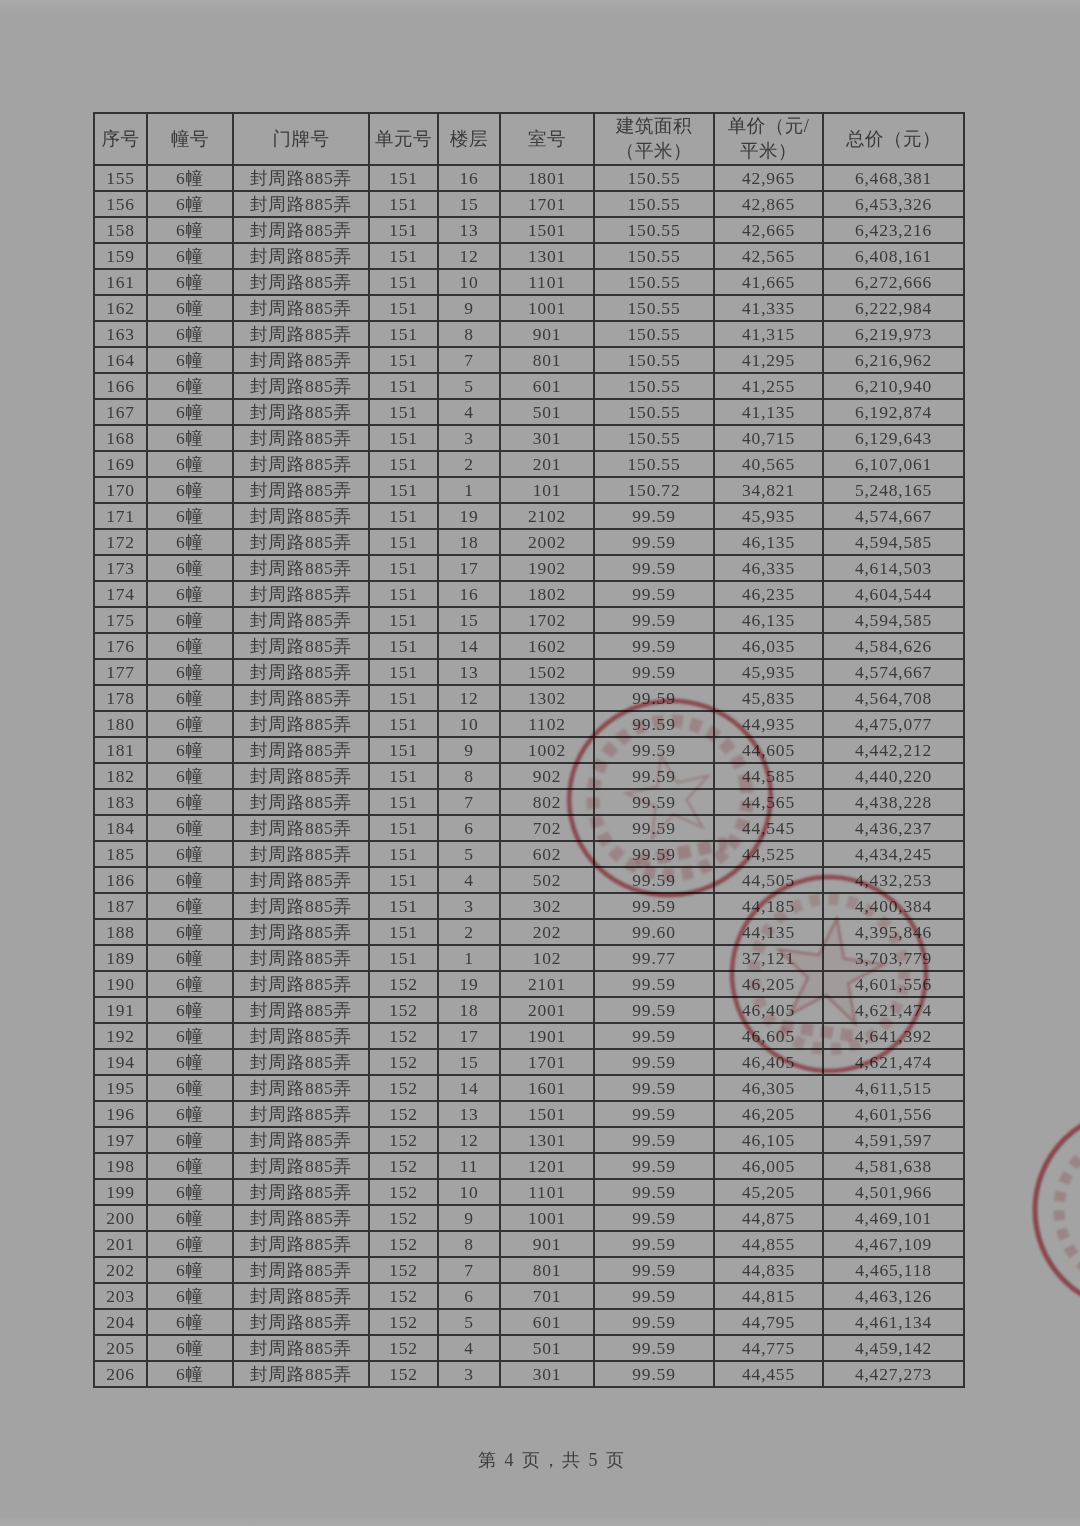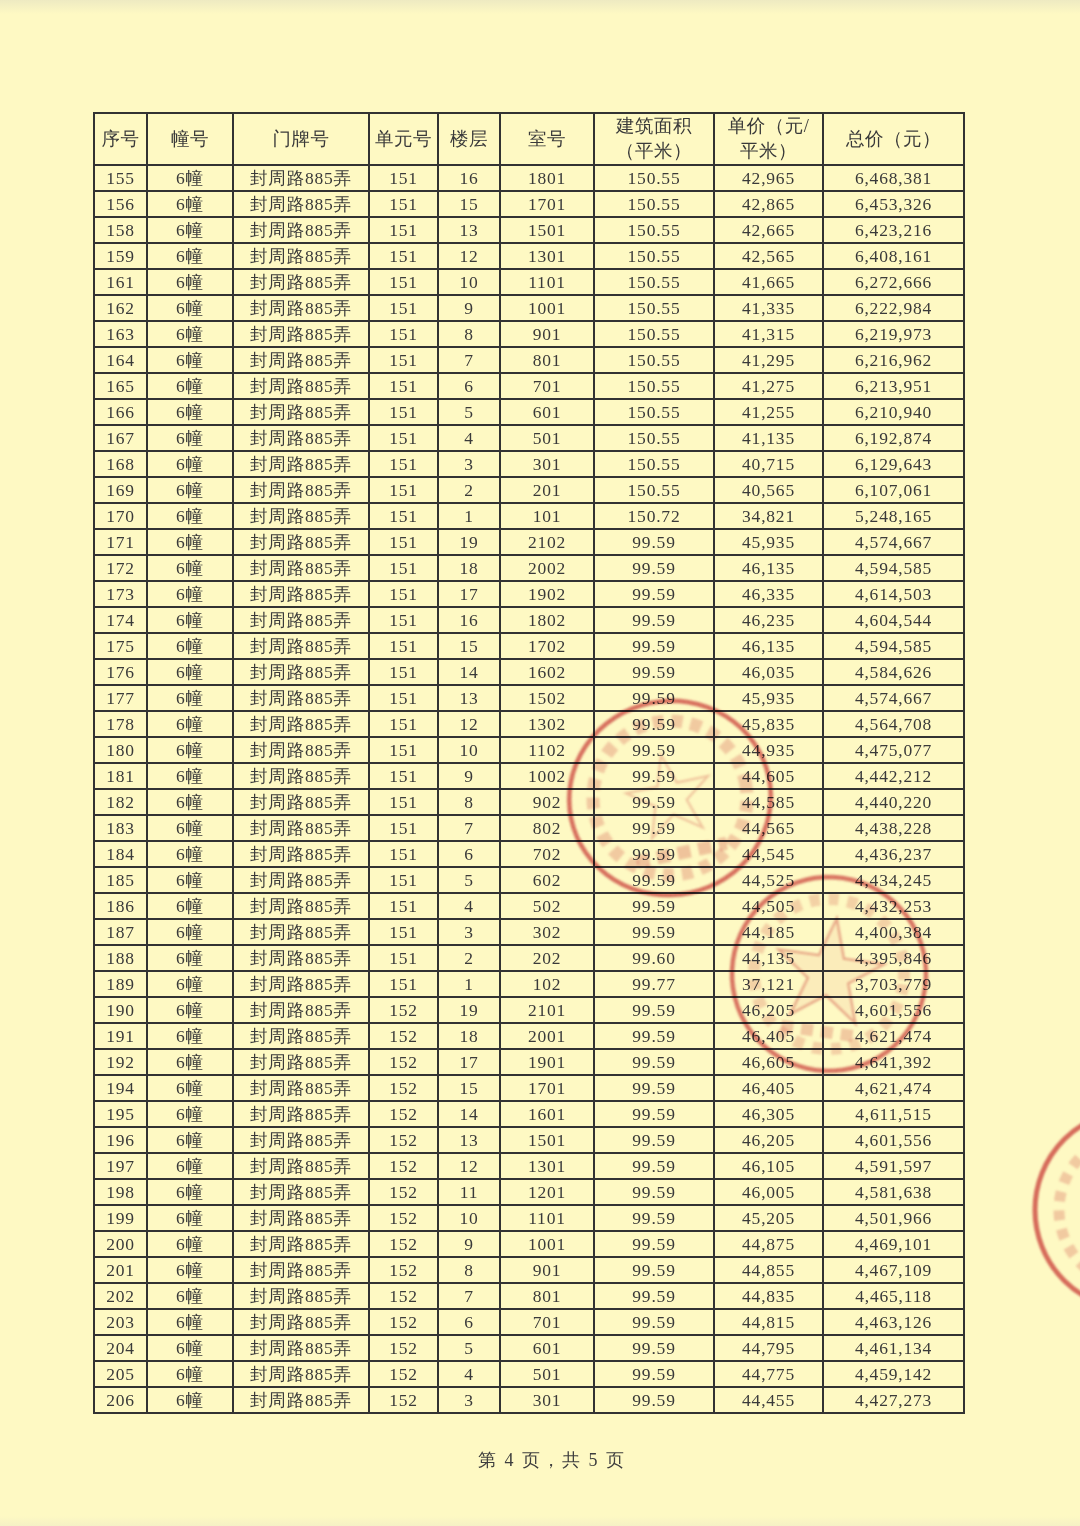--- a/index.html
+++ b/index.html
@@ -1,20 +1,20 @@
 <!DOCTYPE html>
 <html><head>
 <meta charset="utf-8">
 <style>
   html, body { margin: 0; padding: 0; background: #ffffff; }
   .page {
     position: relative;
     width: 1080px;
     height: 1526px;
-    background: #fef9c3;
+    background: #a3a3a3;
     overflow: hidden;
     font-family: "Liberation Serif", "DejaVu Serif", serif;
     color: #3a3a3a;
   }
   
   .page::before {
     content: "";
     position: absolute; inset: 0;
     background:
       linear-gradient(to bottom, rgba(190,190,190,0.25), rgba(255,255,255,0) 14px),
@@ -183,31 +183,20 @@
           <td>6幢</td>
           <td>封周路885弄</td>
           <td>151</td>
           <td>7</td>
           <td>801</td>
           <td>150.55</td>
           <td>41,295</td>
           <td>6,216,962</td>
         </tr>
         <tr>
-          <td>165</td>
-          <td>6幢</td>
-          <td>封周路885弄</td>
-          <td>151</td>
-          <td>6</td>
-          <td>701</td>
-          <td>150.55</td>
-          <td>41,275</td>
-          <td>6,213,951</td>
-        </tr>
-        <tr>
           <td>166</td>
           <td>6幢</td>
           <td>封周路885弄</td>
           <td>151</td>
           <td>5</td>
           <td>601</td>
           <td>150.55</td>
           <td>41,255</td>
           <td>6,210,940</td>
         </tr>

